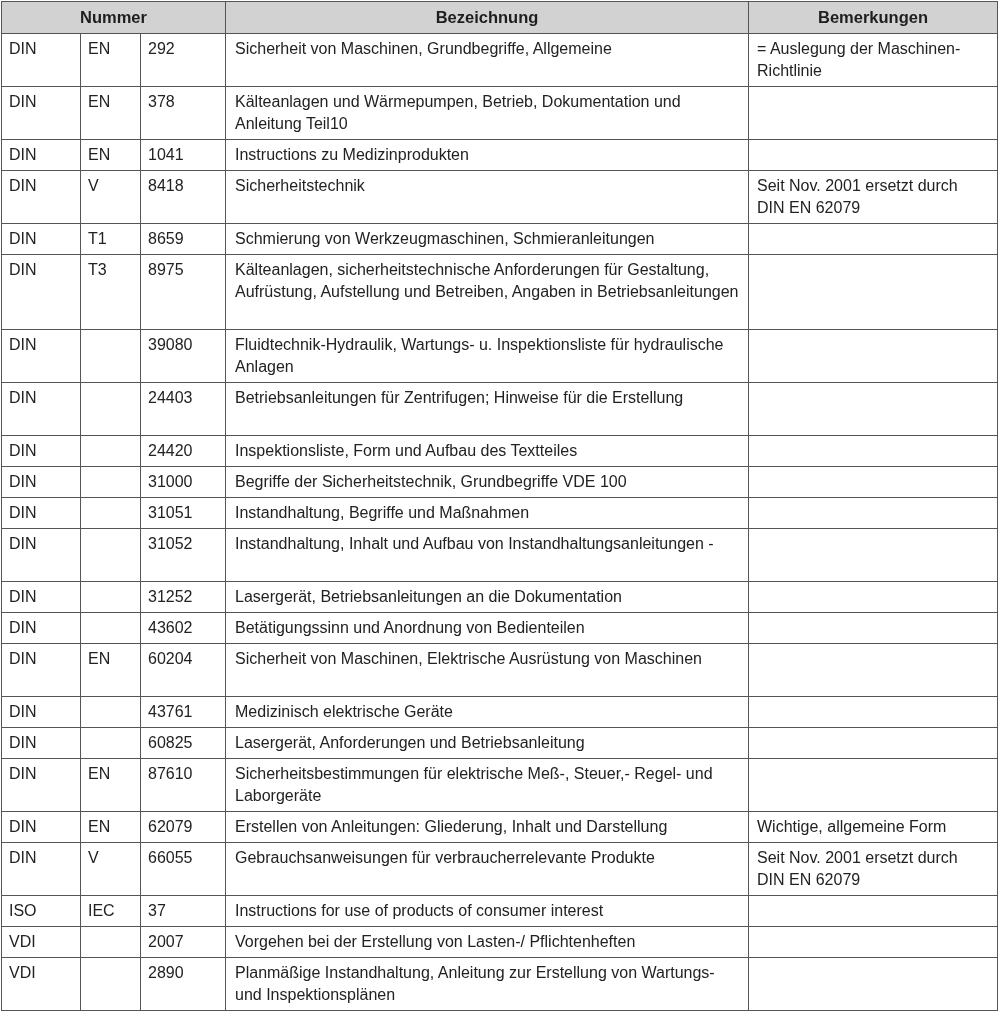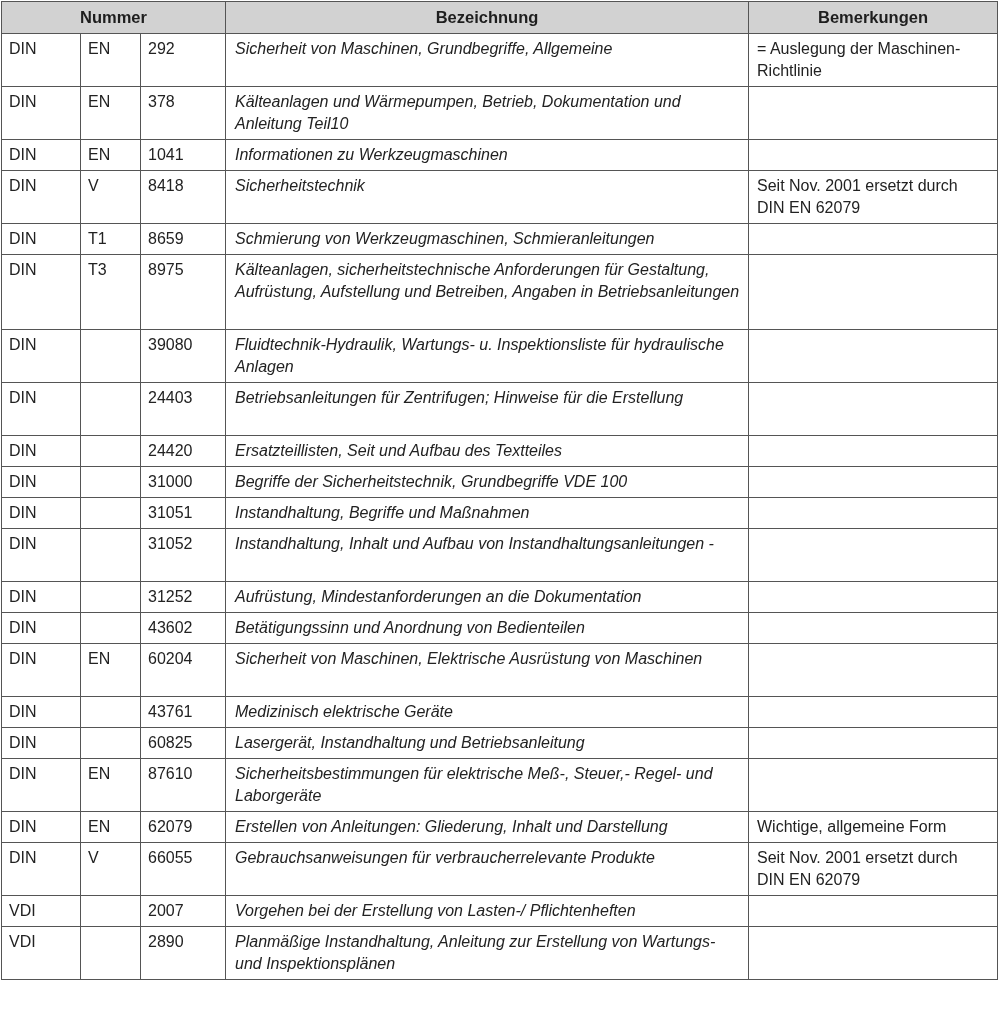--- a/index.html
+++ b/index.html
@@ -39,21 +39,20 @@
       background: #d2d2d2;
       font-weight: bold;
       text-align: center;
       padding: 4px 6px 5px 6px;
       height: 22px;
       color: #1e1e1e;
       font-size: 16.5px;
     }
     table.norms td.desc {
       padding-left: 9px;
-      font-style: italic;
     }
     tr.h1 td { height: 22px; }
     tr.h2 td { height: 44px; }
     tr.h3 td { height: 66px; }
     table.norms td.rem {
       padding-left: 8px;
     }
   </style>
 </head>
 <body>
@@ -85,21 +84,21 @@
         <td class="org">DIN</td>
         <td class="sub">EN</td>
         <td class="num">378</td>
         <td class="desc">Kälteanlagen und Wärmepumpen, Betrieb, Dokumentation und Anleitung Teil10</td>
         <td class="rem"></td>
       </tr>
       <tr class="h1">
         <td class="org">DIN</td>
         <td class="sub">EN</td>
         <td class="num">1041</td>
-        <td class="desc">Informationen zu Werkzeugmaschinen</td>
+        <td class="desc">Instructions zu Medizinprodukten</td>
         <td class="rem"></td>
       </tr>
       <tr class="h2">
         <td class="org">DIN</td>
         <td class="sub">V</td>
         <td class="num">8418</td>
         <td class="desc">Sicherheitstechnik</td>
         <td class="rem">Seit Nov. 2001 ersetzt durch DIN EN 62079</td>
       </tr>
       <tr class="h1">
@@ -127,21 +126,21 @@
         <td class="org">DIN</td>
         <td class="sub"></td>
         <td class="num">24403</td>
         <td class="desc">Betriebsanleitungen für Zentrifugen; Hinweise für die Erstellung</td>
         <td class="rem"></td>
       </tr>
       <tr class="h1">
         <td class="org">DIN</td>
         <td class="sub"></td>
         <td class="num">24420</td>
-        <td class="desc">Ersatzteillisten, Seit und Aufbau des Textteiles</td>
+        <td class="desc">Inspektionsliste, Form und Aufbau des Textteiles</td>
         <td class="rem"></td>
       </tr>
       <tr class="h1">
         <td class="org">DIN</td>
         <td class="sub"></td>
         <td class="num">31000</td>
         <td class="desc">Begriffe der Sicherheitstechnik, Grundbegriffe VDE 100</td>
         <td class="rem"></td>
       </tr>
       <tr class="h1">
@@ -155,21 +154,21 @@
         <td class="org">DIN</td>
         <td class="sub"></td>
         <td class="num">31052</td>
         <td class="desc">Instandhaltung, Inhalt und Aufbau von Instandhaltungsanleitungen -</td>
         <td class="rem"></td>
       </tr>
       <tr class="h1">
         <td class="org">DIN</td>
         <td class="sub"></td>
         <td class="num">31252</td>
-        <td class="desc">Aufrüstung, Mindestanforderungen an die Dokumentation</td>
+        <td class="desc">Lasergerät, Betriebsanleitungen an die Dokumentation</td>
         <td class="rem"></td>
       </tr>
       <tr class="h1">
         <td class="org">DIN</td>
         <td class="sub"></td>
         <td class="num">43602</td>
         <td class="desc">Betätigungssinn und Anordnung von Bedienteilen</td>
         <td class="rem"></td>
       </tr>
       <tr class="h2">
@@ -183,21 +182,21 @@
         <td class="org">DIN</td>
         <td class="sub"></td>
         <td class="num">43761</td>
         <td class="desc">Medizinisch elektrische Geräte</td>
         <td class="rem"></td>
       </tr>
       <tr class="h1">
         <td class="org">DIN</td>
         <td class="sub"></td>
         <td class="num">60825</td>
-        <td class="desc">Lasergerät, Instandhaltung und Betriebsanleitung</td>
+        <td class="desc">Lasergerät, Anforderungen und Betriebsanleitung</td>
         <td class="rem"></td>
       </tr>
       <tr class="h2">
         <td class="org">DIN</td>
         <td class="sub">EN</td>
         <td class="num">87610</td>
         <td class="desc">Sicherheitsbestimmungen für elektrische Meß-, Steuer,- Regel- und Laborgeräte</td>
         <td class="rem"></td>
       </tr>
       <tr class="h1">
@@ -208,20 +207,27 @@
         <td class="rem">Wichtige, allgemeine Form</td>
       </tr>
       <tr class="h2">
         <td class="org">DIN</td>
         <td class="sub">V</td>
         <td class="num">66055</td>
         <td class="desc">Gebrauchsanweisungen für verbraucherrelevante Produkte</td>
         <td class="rem">Seit Nov. 2001 ersetzt durch DIN EN 62079</td>
       </tr>
       <tr class="h1">
+        <td class="org">ISO</td>
+        <td class="sub">IEC</td>
+        <td class="num">37</td>
+        <td class="desc">Instructions for use of products of consumer interest</td>
+        <td class="rem"></td>
+      </tr>
+      <tr class="h1">
         <td class="org">VDI</td>
         <td class="sub"></td>
         <td class="num">2007</td>
         <td class="desc">Vorgehen bei der Erstellung von Lasten-/ Pflichtenheften</td>
         <td class="rem"></td>
       </tr>
       <tr class="h2">
         <td class="org">VDI</td>
         <td class="sub"></td>
         <td class="num">2890</td>

